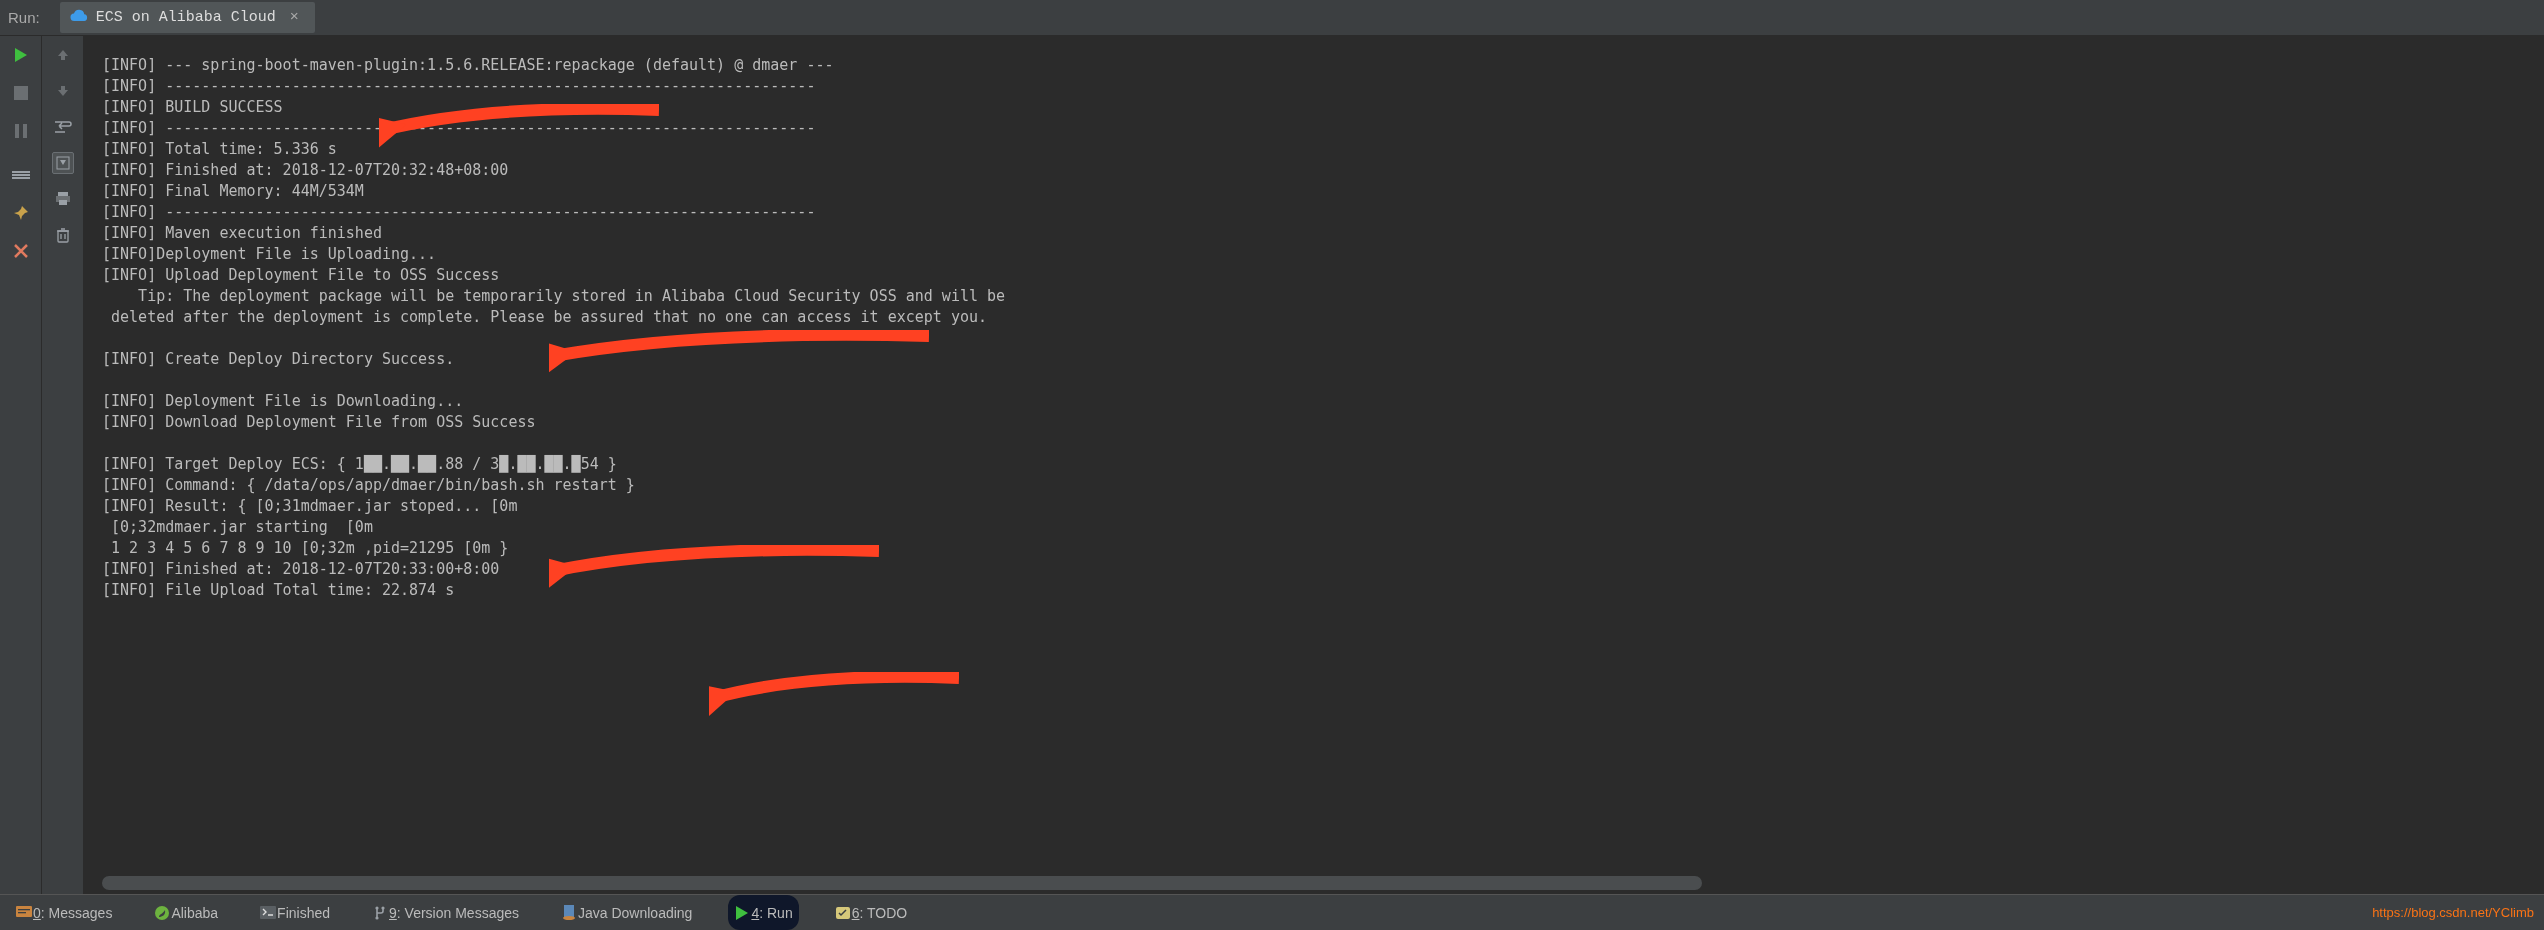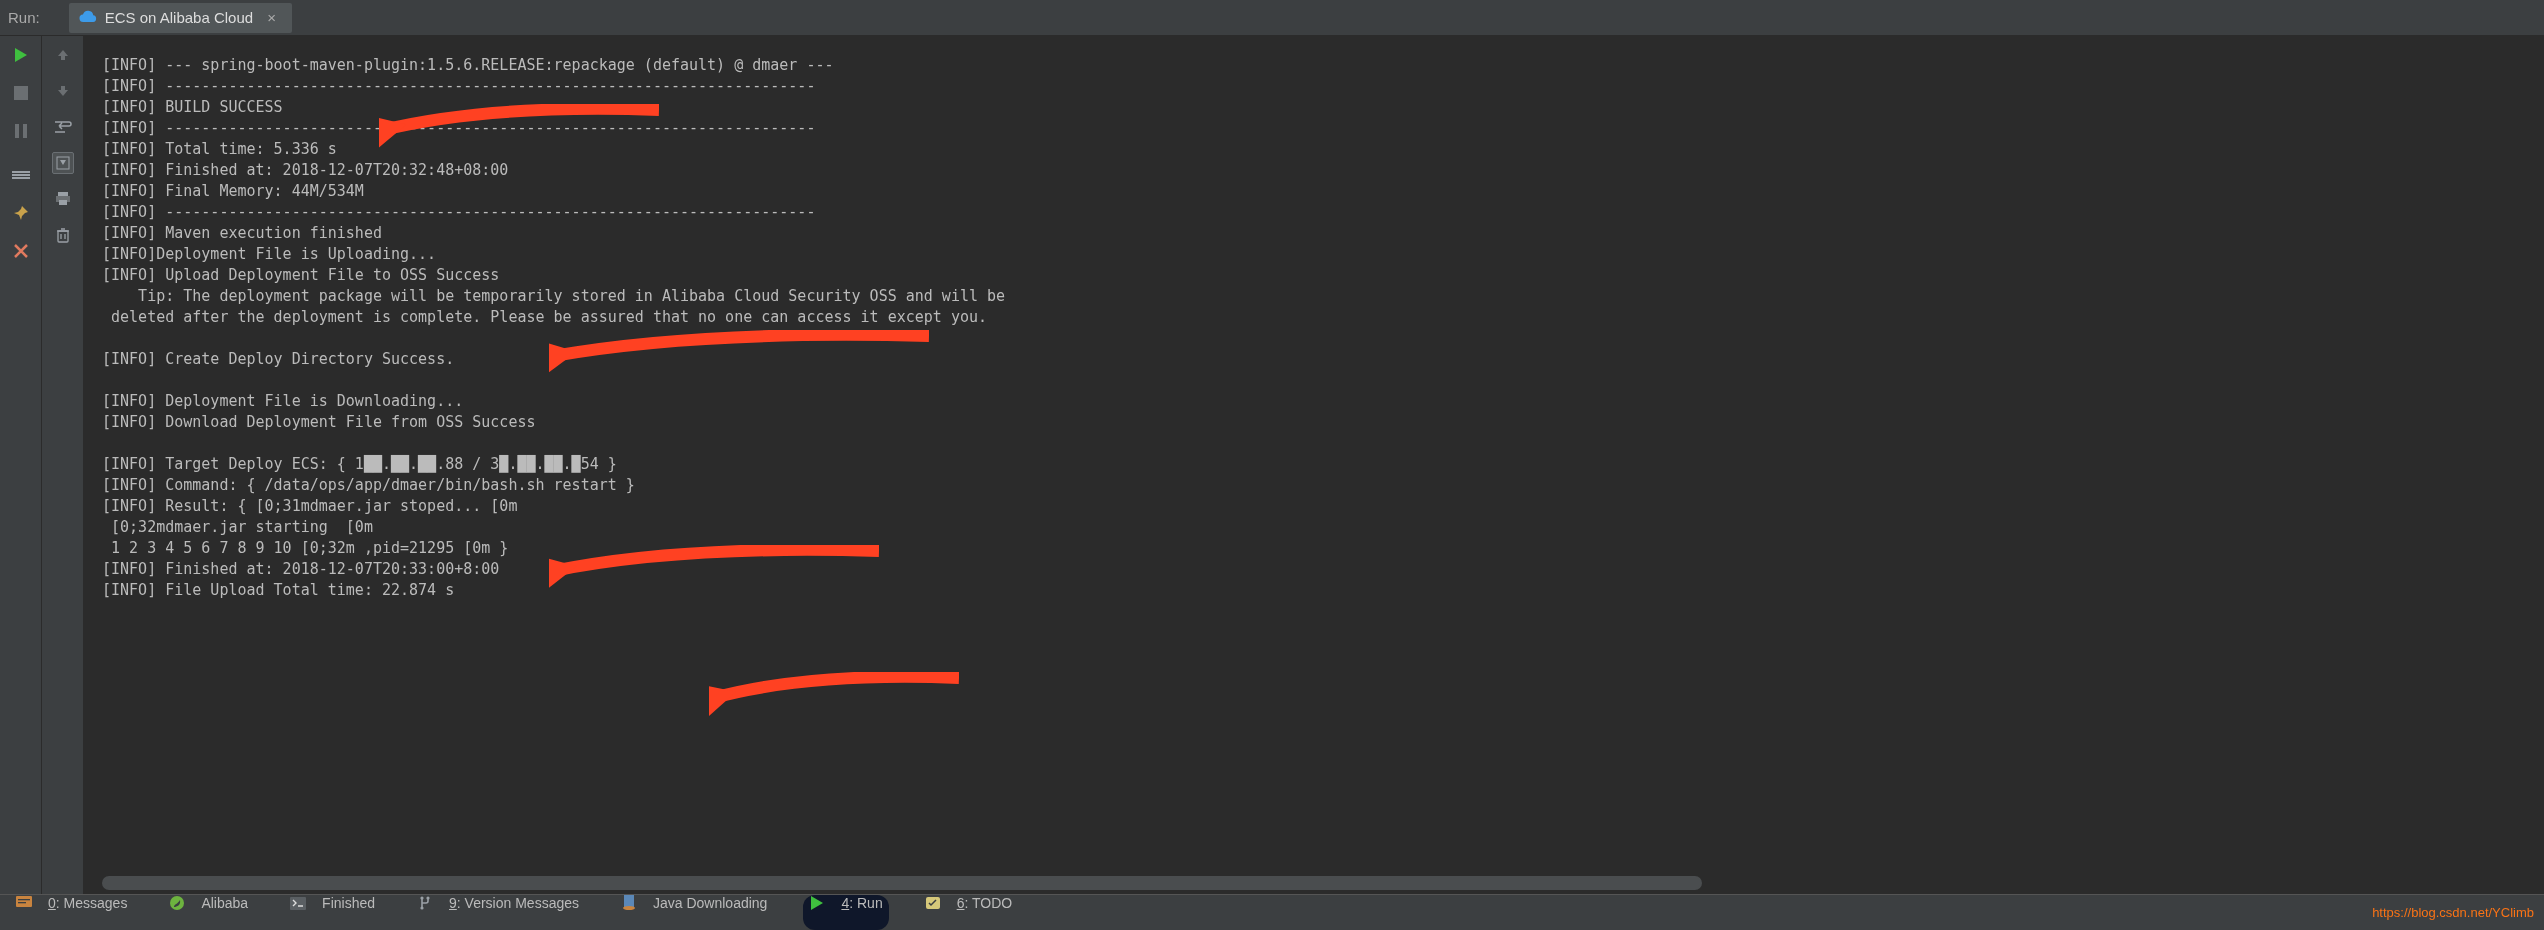--- a/index.html
+++ b/index.html
@@ -15,36 +15,35 @@
   }
 
   
   .run-bar {
     height: 36px;
     background: #3c3f41;
     display: flex;
     align-items: center;
     border-bottom: 1px solid #2b2b2b;
     padding-left: 8px;
-    gap: 9px;
   }
   .run-label {
     color: #aaaaaa;
     font-family: -apple-system, BlinkMacSystemFont, "Segoe UI", sans-serif;
     font-size: 15px;
     margin-right: 20px;
   }
   .run-tab {
     display: flex;
     align-items: center;
     background: #515658;
     padding: 6px 16px 6px 10px;
     border-radius: 2px;
     gap: 8px;
-    font-family: Liberation Sans, sans-serif;
+    font-family: Liberation Mono, monospace;
     font-size: 15px;
     color: #dddddd;
   }
   .cloud-icon {
     color: #3d9be9;
     font-size: 16px;
   }
   .close-x {
     color: #aaa;
     margin-left: 6px;
@@ -128,21 +127,22 @@
     display: flex;
     align-items: center;
     padding: 0 10px;
     font-family: -apple-system, BlinkMacSystemFont, "Segoe UI", sans-serif;
     font-size: 14px;
     color: #bbb;
     gap: 30px;
   }
   .status-item {
     display: flex;
-    gap: 16px;
+    align-items: center;
+    gap: 1px;
     padding: 0 6px;
     height: 100%;
   }
   .status-item.active {
     background: #0f172a;
     border-radius: 12px;
   }
   .status-item .ul { text-decoration: underline; }
   .status-url {
     margin-left: auto;

